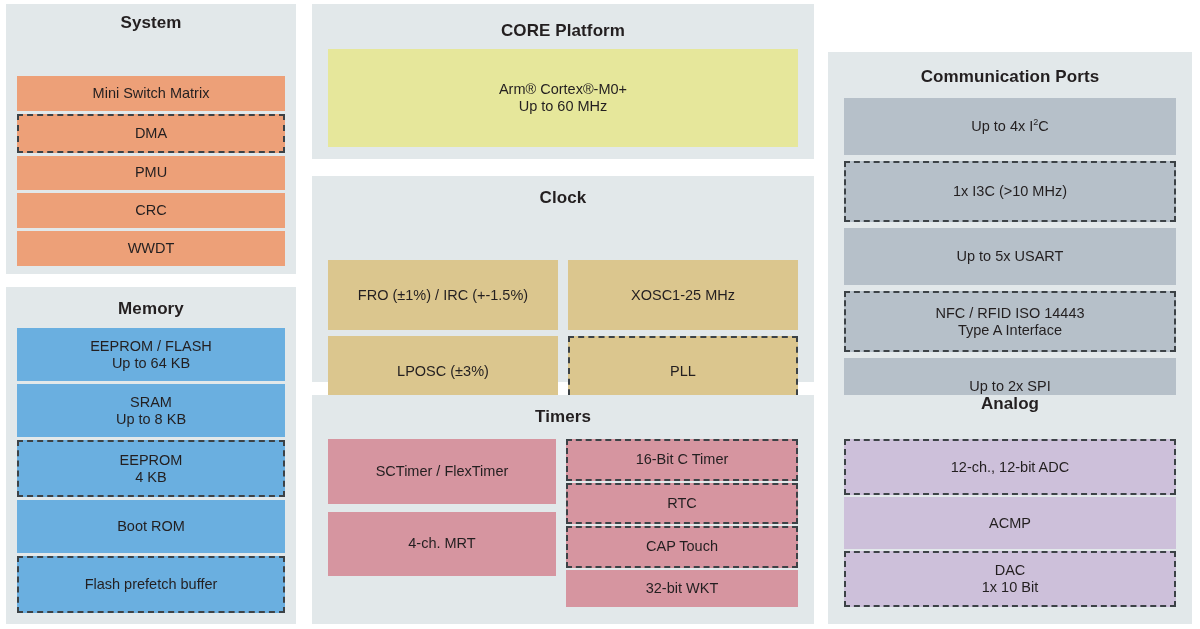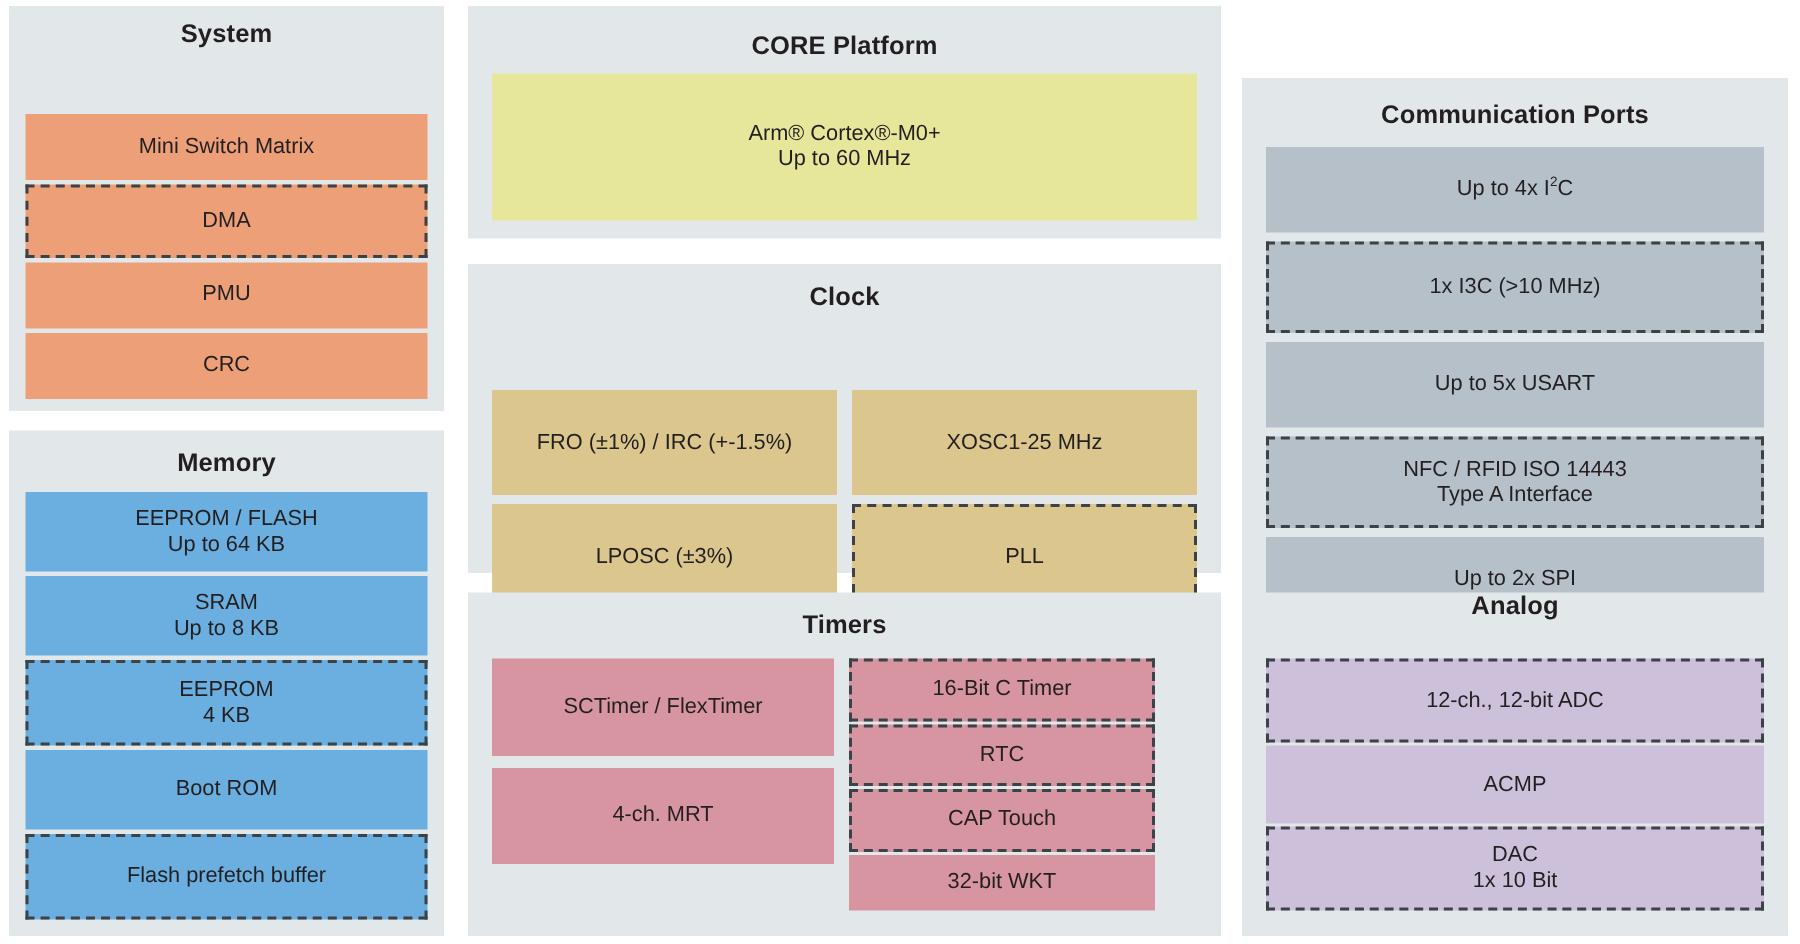--- a/index.html
+++ b/index.html
@@ -100,20 +100,23 @@
       </div>
       <div class="block dashed c-orange" style="flex:1;">
         <span class="lbl">DMA</span>
       </div>
       <div class="block solid c-orange" style="flex:1;">
         <span class="lbl">PMU</span>
       </div>
       <div class="block solid c-orange" style="flex:1;">
         <span class="lbl">CRC</span>
       </div>
+      <div class="block solid c-orange" style="flex:1;">
+        <span class="lbl">WWDT</span>
+      </div>
     </div>
   </div>
 
   <div class="panel col-left" id="panel-memory">
     <div class="panel-title" style="padding-top:13px;">Memory</div>
     <div class="panel-body stack" style="position:absolute; left:11px; top:41px; width:268px; height:285px; gap:3px;">
       <div class="block solid c-blue" style="flex:1;">
         <span class="lbl">EEPROM / FLASH
 Up to 64 KB</span>
       </div>
@@ -167,21 +170,21 @@
 
     <div class="panel-body stack" style="position:absolute; left:16px; top:44px; width:228px; height:137px; gap:8px;">
       <div class="block solid c-pink" style="flex:1;">
         <span class="lbl">SCTimer / FlexTimer</span>
       </div>
       <div class="block solid c-pink" style="flex:1;">
         <span class="lbl">4-ch. MRT</span>
       </div>
     </div>
 
-    <div class="panel-body stack" style="position:absolute; left:254px; top:44px; width:204px; height:168px; gap:2px;">
+    <div class="panel-body stack" style="position:absolute; left:254px; top:44px; width:232px; height:168px; gap:2px;">
       <div class="block dashed c-pink" style="flex:1;">
         <span class="lbl">16-Bit C Timer</span>
       </div>
       <div class="block dashed c-pink" style="flex:1;">
         <span class="lbl">RTC</span>
       </div>
       <div class="block dashed c-pink" style="flex:1;">
         <span class="lbl">CAP Touch</span>
       </div>
       <div class="block solid c-pink" style="flex:1;">

